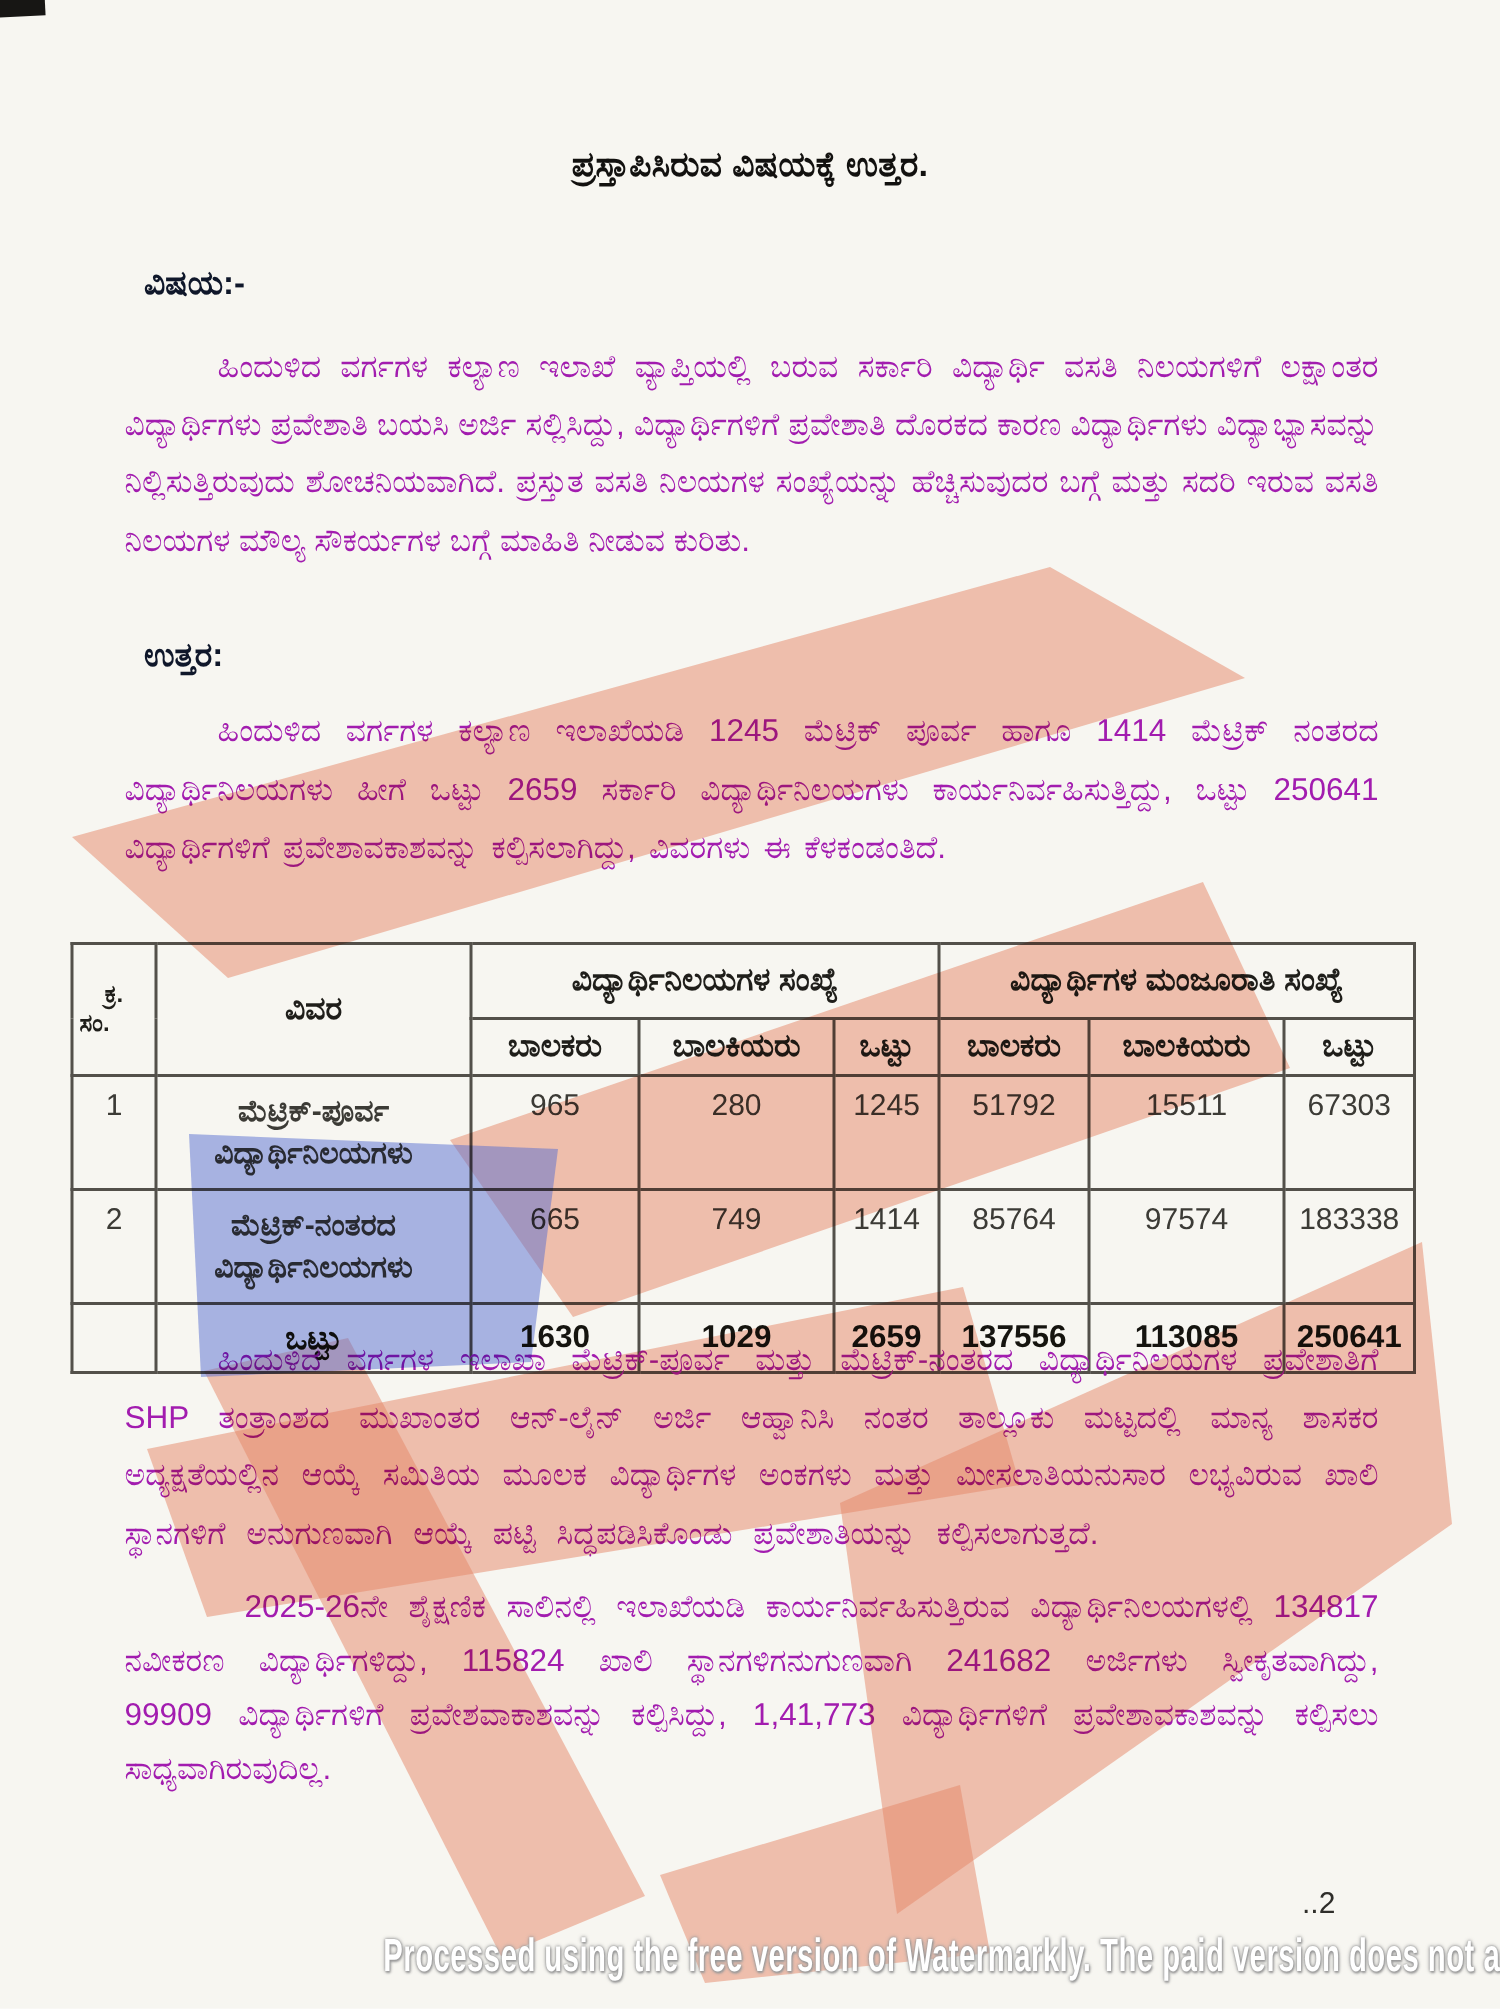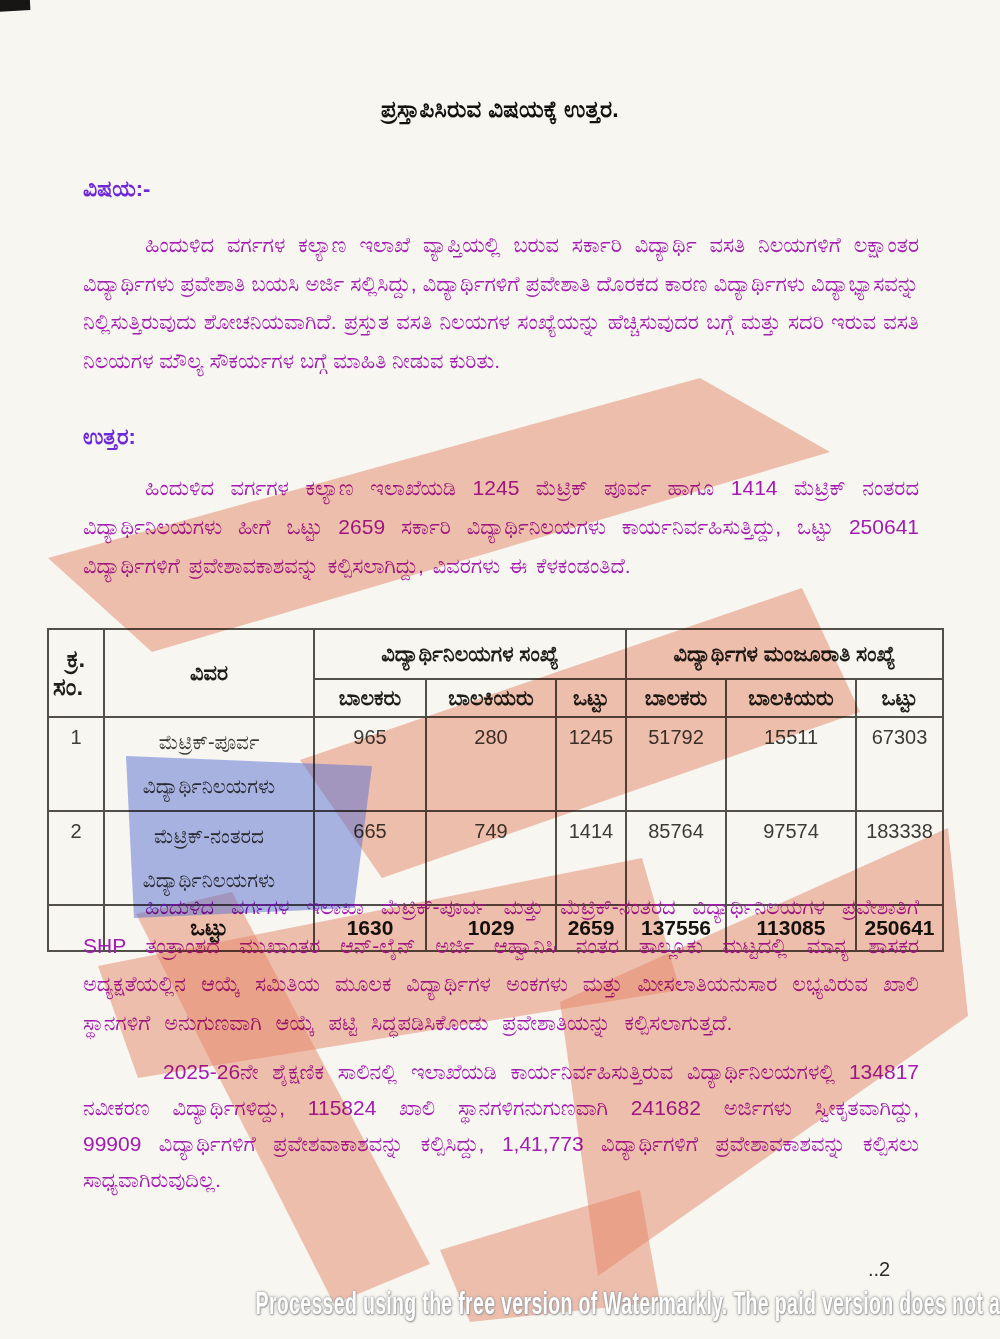--- a/index.html
+++ b/index.html
@@ -5,36 +5,36 @@
   html,body{margin:0;padding:0;}
   body{
     width:1000px;height:1339px;position:relative;overflow:hidden;
     background:#f7f6f1;
     font-family:"Liberation Sans","DejaVu Sans",sans-serif;
     color:#26251f;
   }
   .corner-mark{position:absolute;left:-4px;top:-5px;width:34px;height:16px;background:#171614;transform:rotate(-3deg);}
   .title-block{position:absolute;left:95px;top:88px;width:810px;text-align:center;
     font-size:23px;font-weight:bold;line-height:43px;color:#12110f;letter-spacing:.2px;}
-  .label{position:absolute;left:83px;font-size:22px;font-weight:bold;color:#6d28d9;}
+  .label{position:absolute;left:96px;font-size:22px;font-weight:bold;color:#0f172a;}
   .para{position:absolute;left:83px;width:836px;font-size:21px;line-height:38.5px;
     text-align:justify;color:#a21caf;}
   .para .ind{display:inline-block;width:62px;}
   #para1{top:226px;}
   #para2{top:468px;line-height:39px;word-spacing:3px;}
   #para3{top:888px;line-height:38.5px;word-spacing:8px;}
   #para4{top:1054px;line-height:36px;word-spacing:7px;}
   #para4 .ind{width:80px;}
 
   table.hostel{position:absolute;left:47px;top:628px;width:895px;border-collapse:collapse;
     table-layout:fixed;background:transparent;}
   table.hostel th,table.hostel td{border:2px solid #53504a;padding:2px 4px;vertical-align:middle;}
   table.hostel th{font-size:21px;font-weight:bold;color:#1f1e1a;text-align:center;}
   table.hostel td{font-size:20px;text-align:center;color:#3c3b36;}
-  td.details{font-size:21px;text-align:left;padding-left:10px;color:#2a2923;font-weight:normal;line-height:44px;margin-left:12px;}
+  td.details{font-size:21px;text-align:left;padding-left:10px;color:#2a2923;font-weight:bold;line-height:28px;margin-left:12px;}
   tr.h1 th{height:44px;}
   tr.h2 th{height:32px;}
   tr.r td{height:64px;}
   tr.total td{height:40px;font-weight:bold;color:#15140f;font-size:21px;}
   tr.total td.tlabel{font-size:22px;}
 
   .page-number{position:absolute;left:868px;top:1258px;font-size:20px;color:#2f2e2a;}
   .watermark{position:absolute;left:0;top:1286px;width:1000px;text-align:center;white-space:nowrap;}
   .watermark span{display:inline-block;transform:scaleX(0.63);transform-origin:center;
     font-size:31px;font-weight:bold;color:#ffffff;letter-spacing:.5px;
@@ -65,21 +65,21 @@
       <col style="width:210px">
     <col style="width:112px">
       <col style="width:130px">
       <col style="width:70px">
     <col style="width:100px">
       <col style="width:130px">
       <col style="width:87px">
   </colgroup>
   <tbody>
       <tr class="h1">
-    <th rowspan="2" style="font-size:24px;">
+    <th rowspan="2" style="font-size:16px;">
       <div>ಕ್ರ.</div>
       <div style="text-align:left;">ಸಂ.</div>
     </th>
     <th rowspan="2">ವಿವರ</th>
     <th colspan="3">ವಿದ್ಯಾರ್ಥಿನಿಲಯಗಳ ಸಂಖ್ಯೆ</th>
     <th colspan="3">ವಿದ್ಯಾರ್ಥಿಗಳ ಮಂಜೂರಾತಿ ಸಂಖ್ಯೆ</th>
   </tr>
   <tr class="h2">
     <th>ಬಾಲಕರು</th>
     <th>ಬಾಲಕಿಯರು</th>

